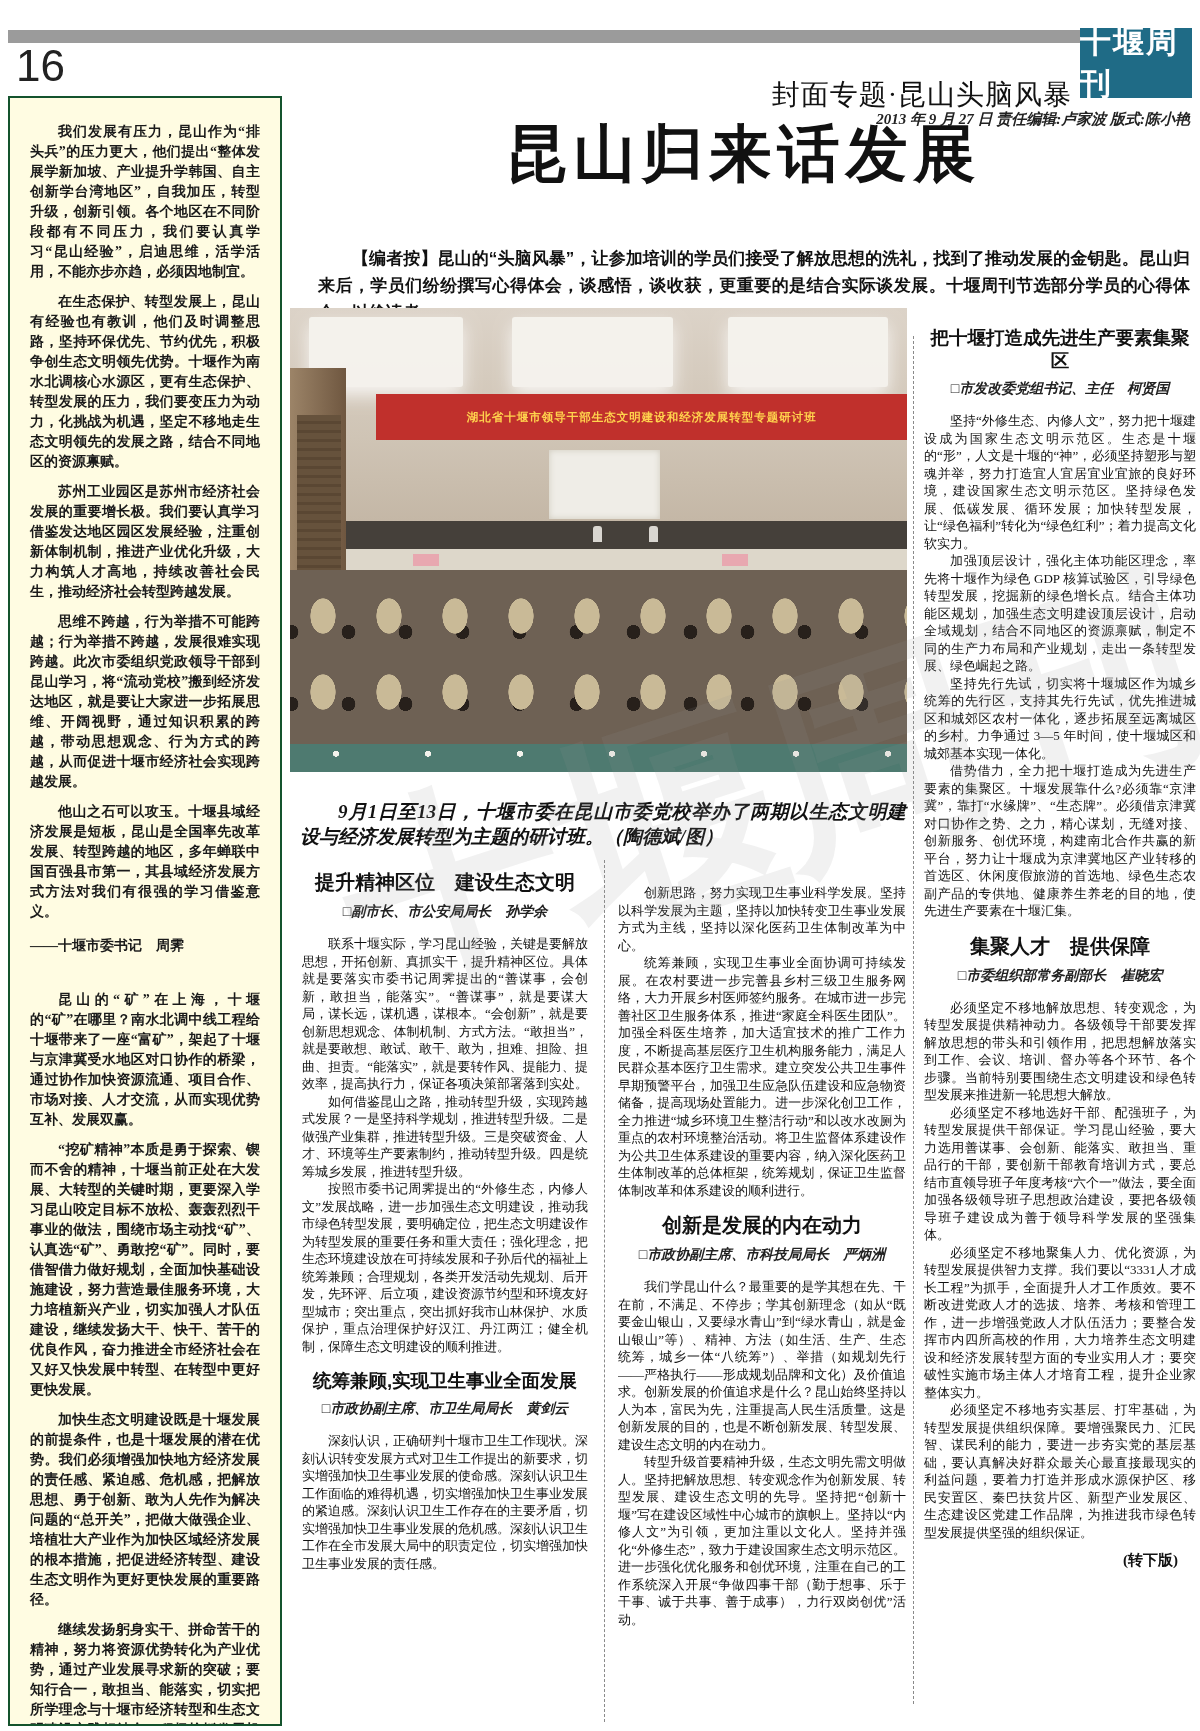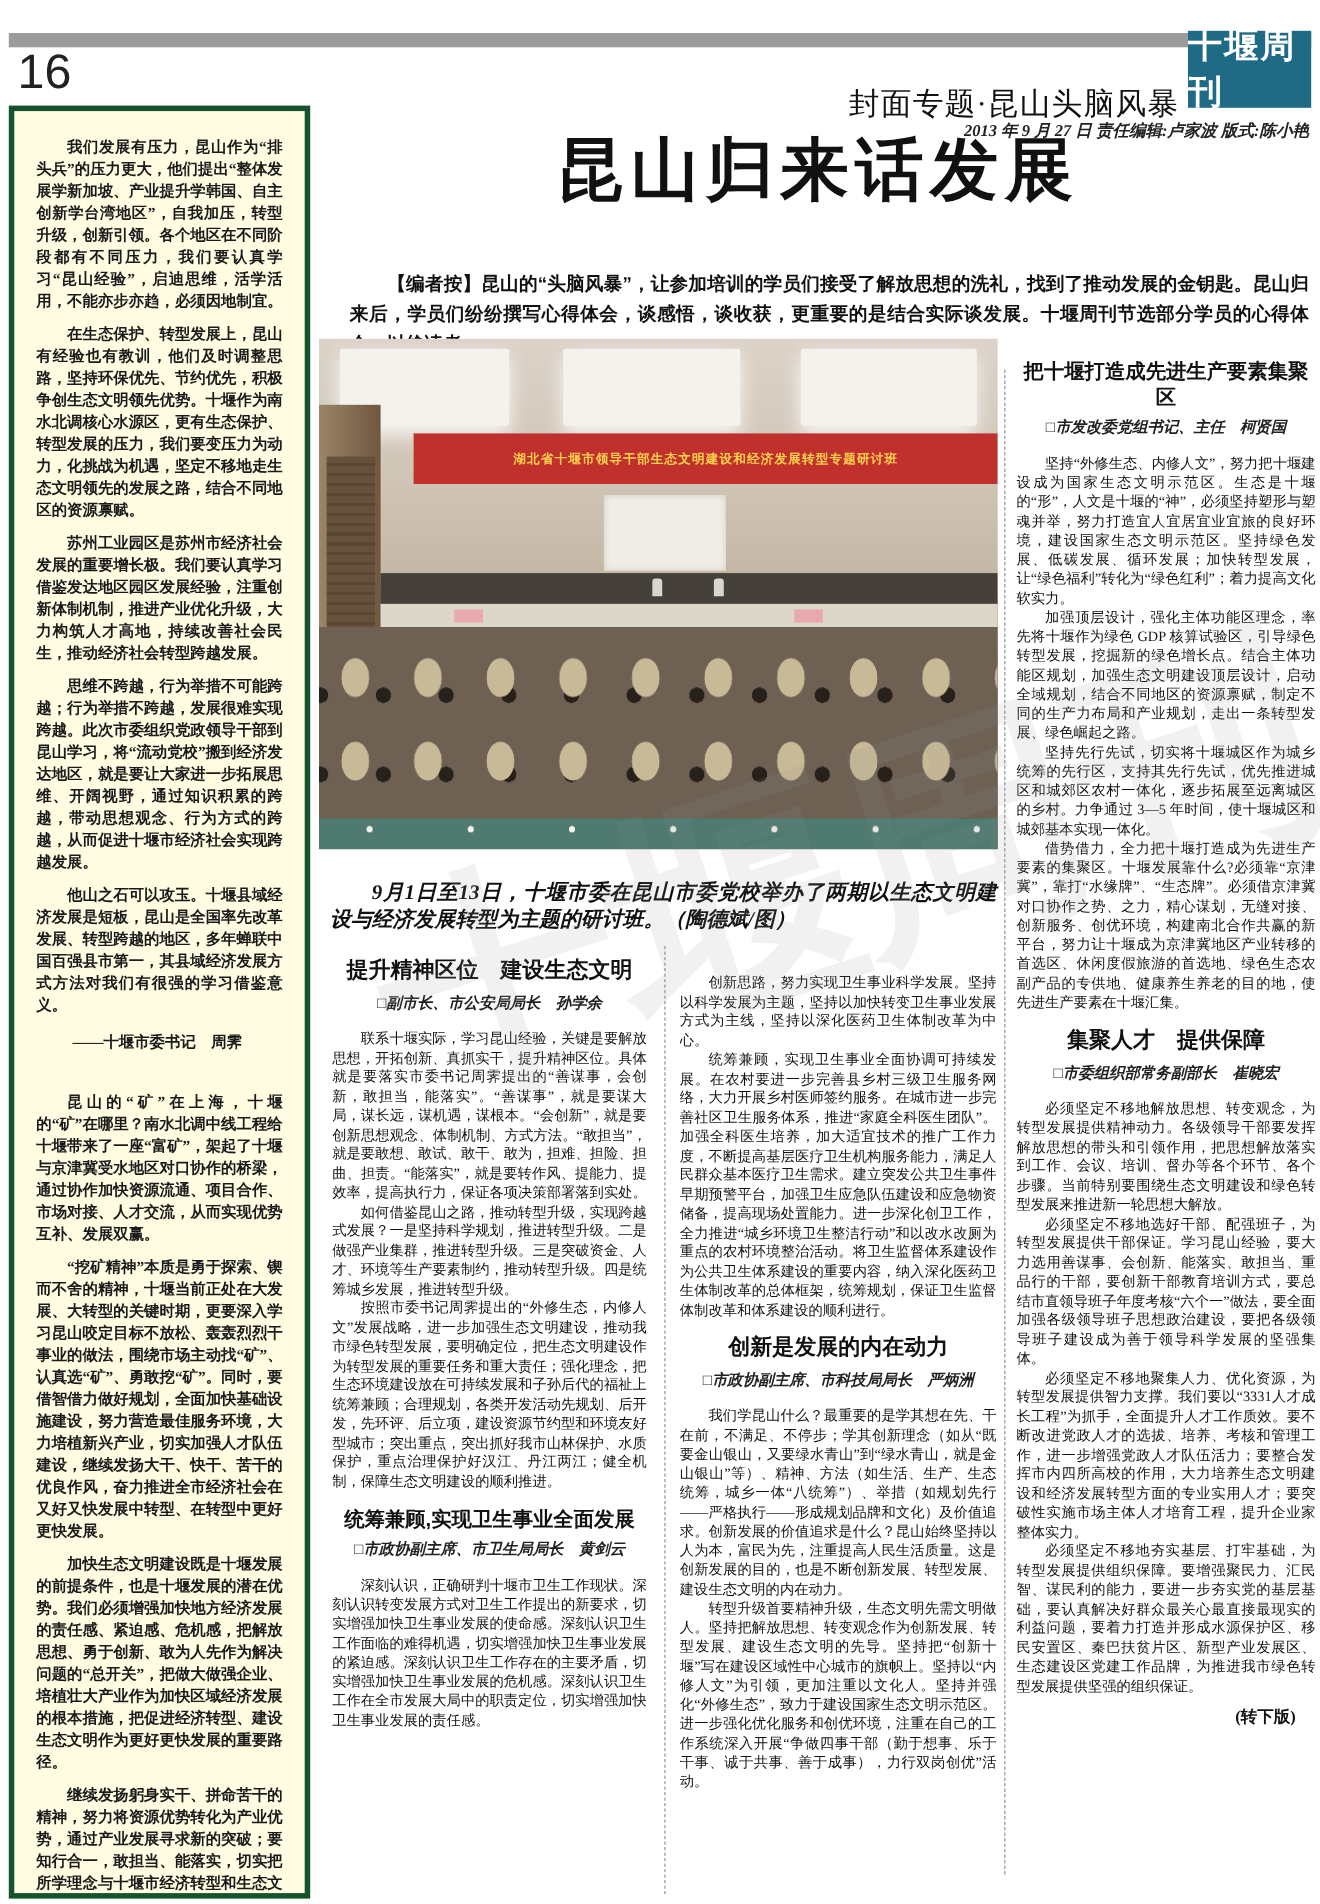--- a/index.html
+++ b/index.html
@@ -10,24 +10,24 @@
   }
   
   .topbar { position:absolute; left:8px; top:30px; width:1184px; height:13px; background:#9b9b9b; }
   .pagenum { position:absolute; left:16px; top:44px; font-family:"Liberation Sans","DejaVu Sans",sans-serif; font-size:44px; line-height:1; color:#222; }
   .section-title { position:absolute; right:128px; top:76px; font-size:28px; font-weight:normal; letter-spacing:1px; }
   .masthead { position:absolute; left:1080px; top:28px; width:112px; height:70px; background:#1f6b86; color:#fff;
     display:flex; align-items:center; justify-content:center; font-size:31px; font-weight:bold; letter-spacing:2px; }
   .dateline { position:absolute; right:10px; top:110px; font-size:15px; font-weight:bold; font-style:italic; color:#222; }
   
   .sidebar { position:absolute; left:8px; top:96px; width:274px; height:1630px; box-sizing:border-box;
-    background:#fffce2; border:5px solid #14532d; padding:24px 20px; overflow:hidden;
+    background:#fffce2; border:2px solid #14532d; padding:24px 20px; overflow:hidden;
     font-weight:bold; font-size:14px; line-height:20px; text-align:justify; color:#1a1a1a; }
   .sidebar p { margin:0 0 10px 0; text-indent:2em; }
-  .sidebar .sig { text-indent:0; text-align:center; margin:14px 4px 34px 0; }
+  .sidebar .sig { text-indent:0; text-align:left; margin:14px 4px 34px 0; }
   
   .headline { position:absolute; left:290px; top:112px; width:907px; text-align:center;
     font-size:62px; font-weight:bold; letter-spacing:6px; }
   .ednote { position:absolute; left:318px; top:228px; width:872px;
     font-family:"Liberation Sans","DejaVu Sans",sans-serif; font-weight:bold;
     font-size:17px; line-height:27px; text-align:justify; text-indent:2em; }
   
   .photo { position:absolute; left:290px; top:308px; width:617px; height:464px; overflow:hidden;
     background:linear-gradient(#dcd3c8 0%, #cfc4b5 28%, #c4b7a6 46%, #93836f 56%, #6e6154 72%, #5f5348 100%); }
   .ph-light { position:absolute; top:2%; height:15%; background:#f6f4ef; border-radius:3px; box-shadow:0 8px 18px rgba(255,255,255,.85); opacity:.95; }

